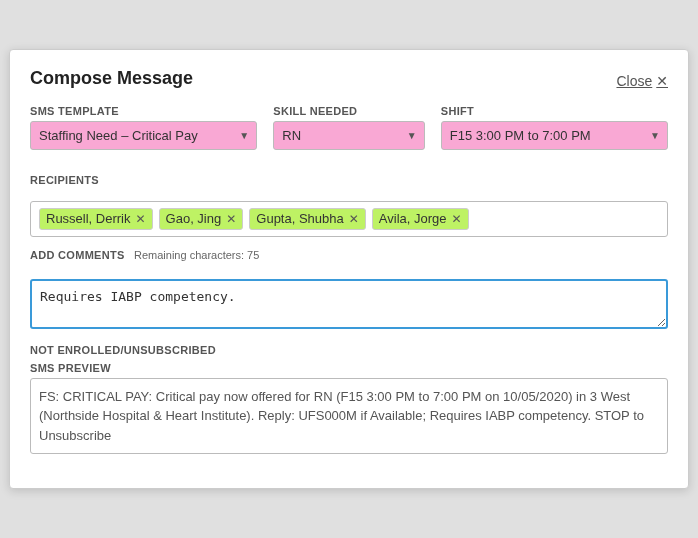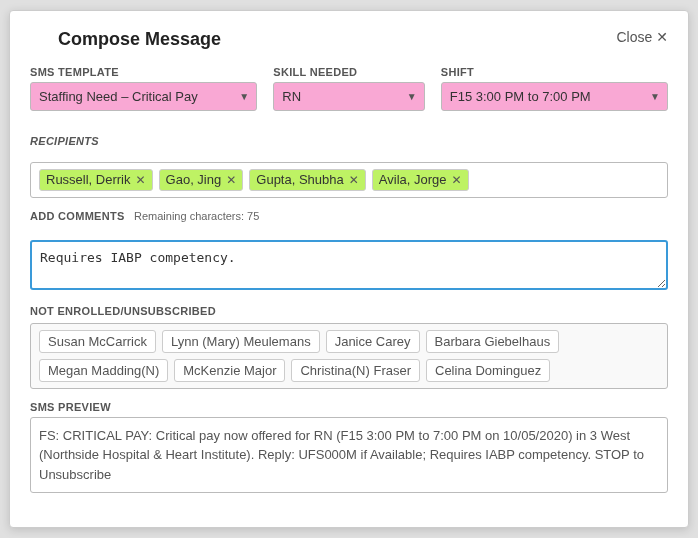--- a/index.html
+++ b/index.html
@@ -17,38 +17,38 @@
       border: 1px solid #ccc;
       border-radius: 4px;
       width: 680px;
       padding: 18px 20px 20px 20px;
       position: relative;
       box-shadow: 0 2px 10px rgba(0,0,0,0.15);
     }
     .modal-header {
       display: flex;
       justify-content: space-between;
-      align-items: flex-start;
+      align-items: flex-end;
       margin-bottom: 16px;
-      margin-left: 28px;
     }
     .modal-title {
       font-size: 18px;
       font-weight: bold;
       color: #222;
     }
     .close-btn {
       color: #555;
       cursor: pointer;
       font-size: 14px;
       background: none;
       border: none;
       display: flex;
       align-items: center;
       gap: 4px;
+      text-decoration: underline;
     }
 
     .form-row {
       display: flex;
       gap: 16px;
       margin-bottom: 24px;
     }
     .form-group {
       display: flex;
       flex-direction: column;
@@ -87,21 +87,20 @@
       color: #555;
     }
 
     .section-label {
       font-size: 11px;
       font-weight: bold;
       color: #555;
       text-transform: uppercase;
       margin-bottom: 15px;
       letter-spacing: 0.3px;
-      font-style: italic;
     }
 
     .recipients-box {
       border: 1px solid #bbb;
       border-radius: 3px;
       padding: 6px 8px;
       display: flex;
       flex-wrap: wrap;
       gap: 6px;
       min-height: 36px;
@@ -287,27 +286,17 @@
     </div>
   </div>
 
   <div class="add-comments-label">
     <span>ADD COMMENTS</span>
     <span class="remaining">Remaining characters: 75</span>
   </div>
   <textarea class="comments-textarea" style="">Requires IABP competency.</textarea>
 
   <div class="not-enrolled-label">NOT ENROLLED/UNSUBSCRIBED</div>
-  <div class="not-enrolled-box">
-    <span class="enrolled-tag">Susan McCarrick</span>
-    <span class="enrolled-tag">Lynn (Mary) Meulemans</span>
-    <span class="enrolled-tag">Janice Carey</span>
-    <span class="enrolled-tag">Barbara Giebelhaus</span>
-    <span class="enrolled-tag">Megan Madding(N)</span>
-    <span class="enrolled-tag">McKenzie Major</span>
-    <span class="enrolled-tag">Christina(N) Fraser</span>
-    <span class="enrolled-tag">Celina Dominguez</span>
-  </div>
 
   <div class="sms-preview-label">SMS PREVIEW</div>
   <div class="sms-preview-box">FS: CRITICAL PAY: Critical pay now offered for RN (F15 3:00 PM to 7:00 PM on 10/05/2020) in 3 West (Northside Hospital &amp; Heart Institute). Reply: UFS000M if Available; Requires IABP competency. STOP to Unsubscribe</div>
 
 </div>
 
 </body></html>

